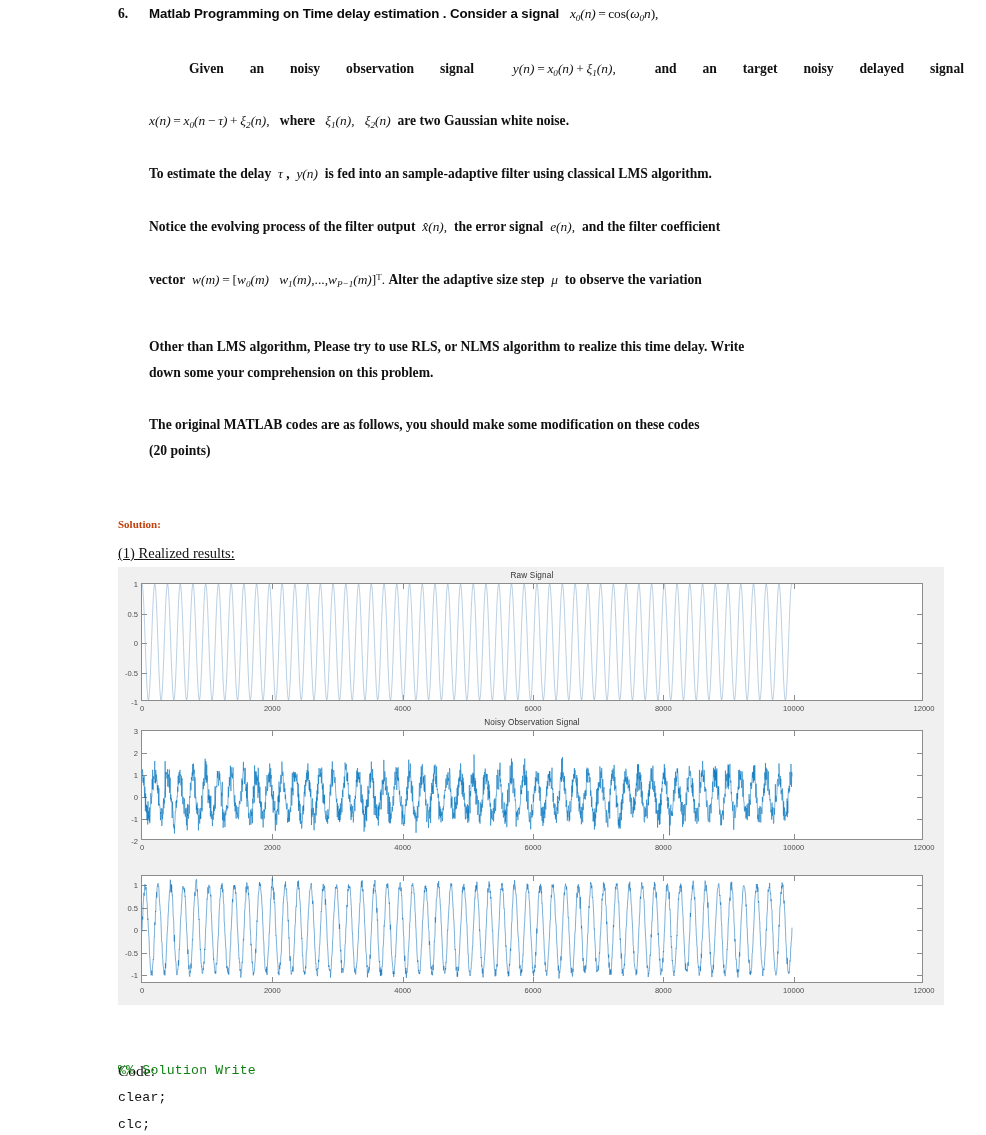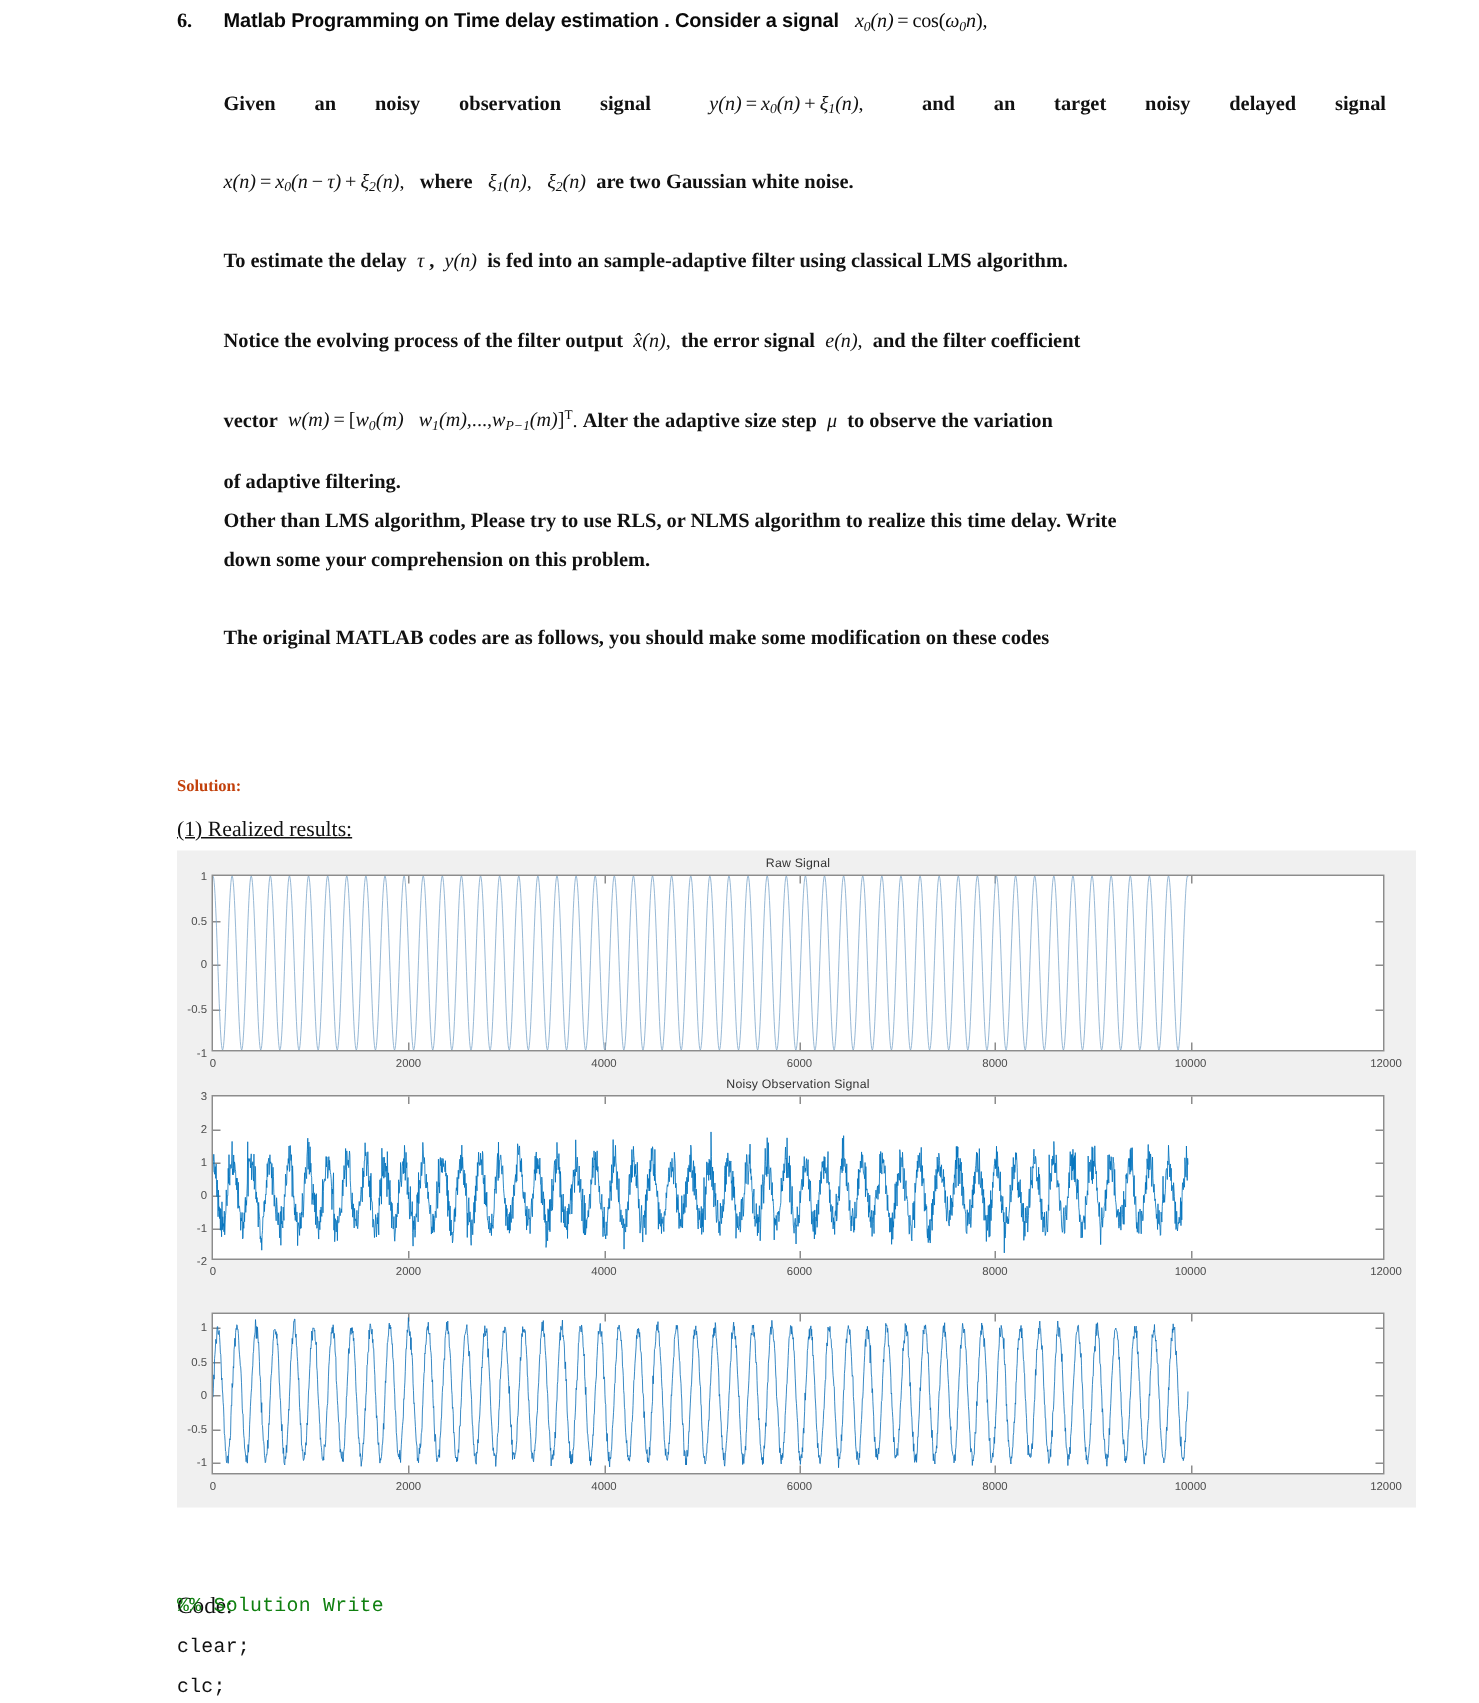--- a/index.html
+++ b/index.html
@@ -16,21 +16,21 @@
           font-weight:bold;font-size:13.3px;color:#0a0a0a;letter-spacing:-.1px;}
   .q-num{width:31px;flex:0 0 31px;font-family:"Liberation Serif",serif;font-weight:bold;font-size:13.6px;}
   .q-head-txt{flex:1;line-height:1.25;}
   .mth{font-family:"Liberation Serif",serif;font-weight:normal;font-style:italic;font-size:13.4px;}
   .mth .up{font-style:normal;}
   sub{font-size:.68em;vertical-align:-.28em;font-style:italic;}
   sup{font-size:.66em;vertical-align:.5em;font-style:normal;}
 
   .para{position:absolute;left:149px;width:775px;font-family:"Liberation Serif",serif;
         font-weight:bold;font-size:13.6px;color:#111;line-height:1.2;}
-  .para.just{text-align:justify;text-align-last:justify;}
+  .para.just{text-align:justify;text-align-last:justify;margin-left:40px;}
   .para.jl{text-align:justify;}
 
   
   .sol-title{position:absolute;left:118px;top:518px;font-family:"Liberation Serif",serif;
              font-weight:bold;font-size:11px;color:#c2410c;}
   .sol-sub{position:absolute;left:118px;top:545px;font-family:"Liberation Serif",serif;
            font-size:14.5px;color:#111;text-decoration:underline;}
 
   
   .figure{position:absolute;left:118px;top:567px;width:826px;height:438px;background:#f0f0f0;}
@@ -87,24 +87,24 @@
   </div>
 
   <div class="para jl" style="top:219px;">
     Notice the evolving process of the filter output&nbsp;&nbsp;<span class="mth"><i>x̂</i>(<i>n</i>)<span class="up">,</span></span>&nbsp;&nbsp;the error signal&nbsp;&nbsp;<span class="mth"><i>e</i>(<i>n</i>)<span class="up">,</span></span>&nbsp;&nbsp;and the filter coefficient
   </div>
 
   <div class="para jl" style="top:272px;">
     vector&nbsp;&nbsp;<span class="mth"><i>w</i>(<i>m</i>) <span class="up">=</span> <span class="up">[</span><i>w</i><sub>0</sub>(<i>m</i>)&nbsp;&nbsp;&nbsp;<i>w</i><sub>1</sub>(<i>m</i>)<span class="up">,...,</span><i>w</i><sub><i>P</i>−1</sub>(<i>m</i>)<span class="up">]</span><sup>T</sup></span><span class="mth"><span class="up">.</span></span>&nbsp;Alter the adaptive size step&nbsp;&nbsp;<span class="mth"><i>μ</i></span>&nbsp;&nbsp;to observe the variation
   </div>
 
-  <div class="para" style="top:313px;">of adaptive filtering.</div>
   <div class="para" style="top:339px;">Other than LMS algorithm, Please try to use RLS, or NLMS algorithm to realize this time delay. Write</div>
   <div class="para" style="top:365px;">down some your comprehension on this problem.</div>
   <div class="para" style="top:417px;">The original MATLAB codes are as follows, you should make some modification on these codes</div>
+  <div class="para" style="top:443px;">(20 points)</div>
 
   <div class="sol-title">Solution:</div>
   <div class="sol-sub">(1)  Realized results:</div>
 
   <div class="figure">
 
   <div class="axbox" style="left: 23px; top: 16px; width: 782px; height: 118px;">
         <div class="axtitle">Raw Signal</div>
         <div class="ytick" style="top: 118px;">-1</div>
         <div class="ytick" style="top: 88.5px;">-0.5</div>

